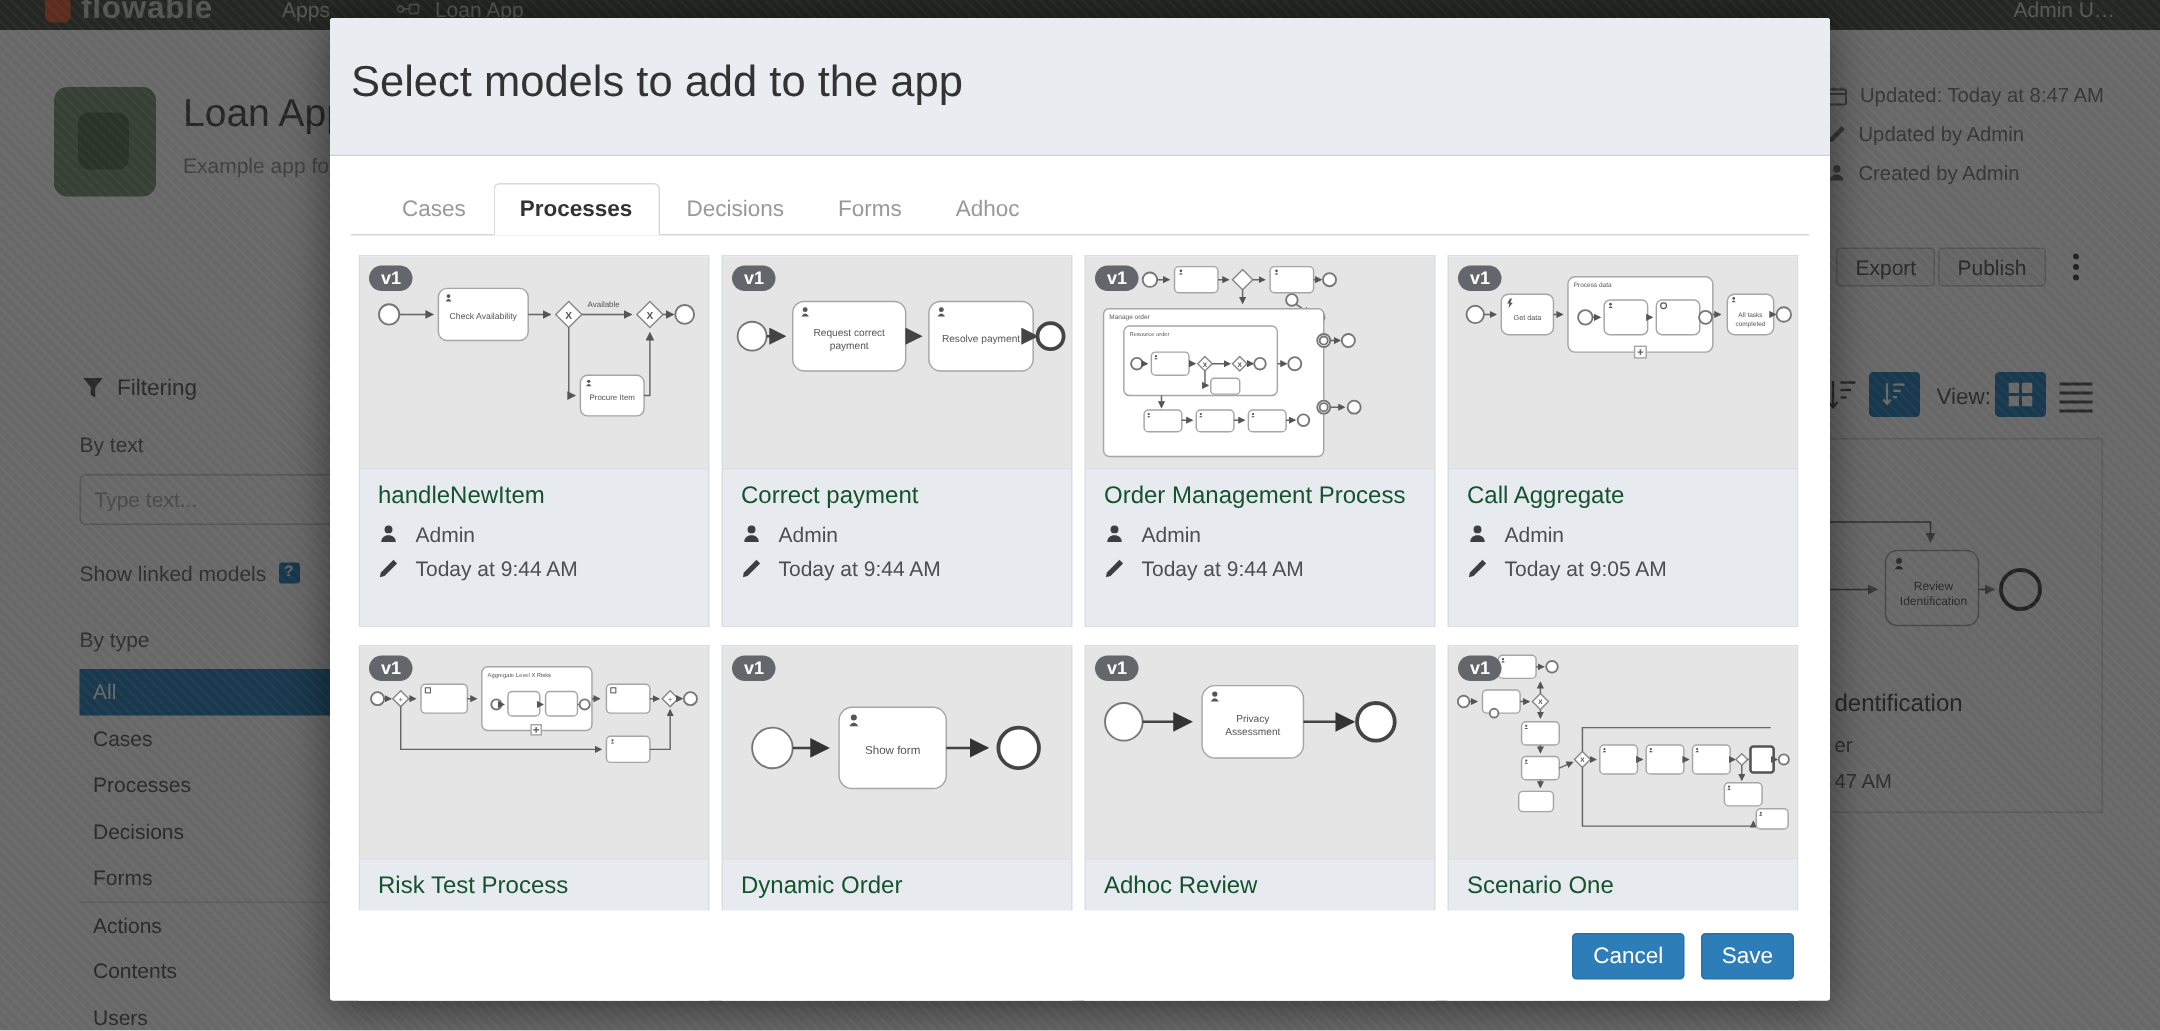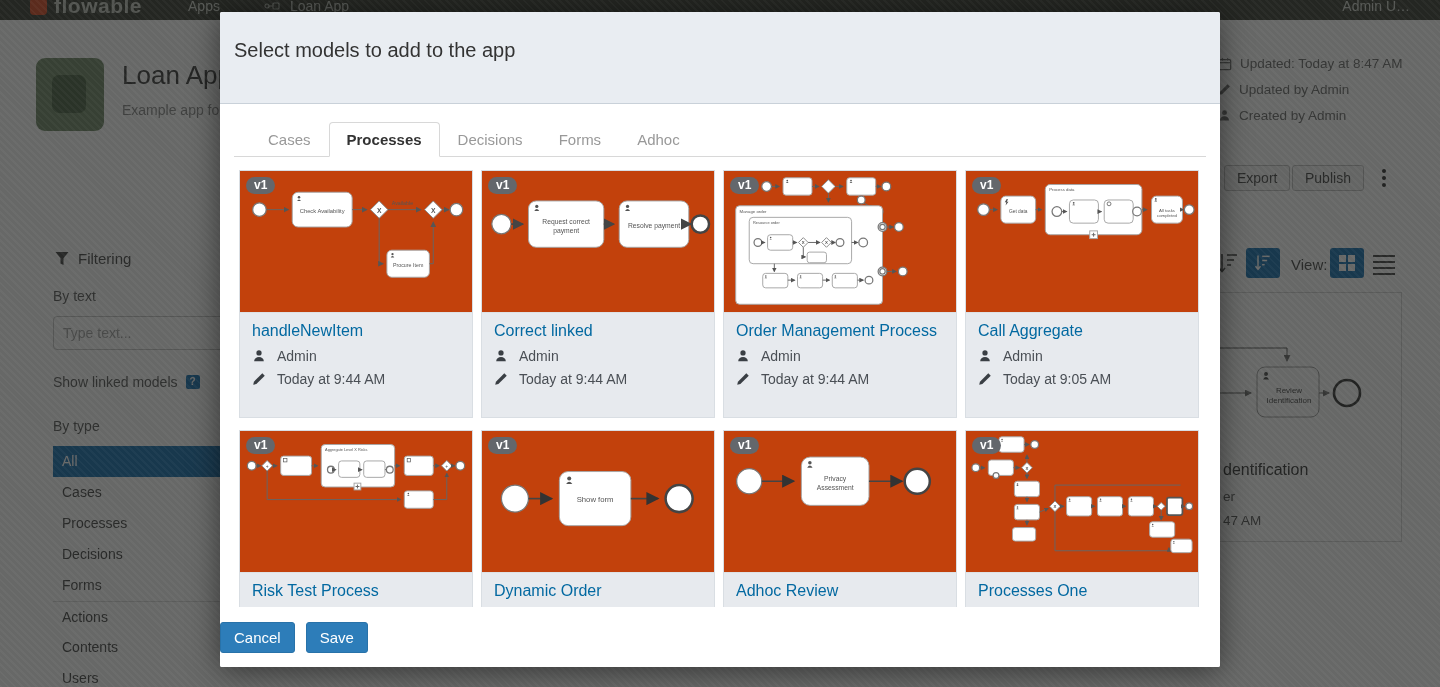--- a/index.html
+++ b/index.html
@@ -54,38 +54,38 @@
 
   
   .overlay { position:absolute; inset:0; z-index:10;
     background:
       repeating-linear-gradient(45deg, rgba(255,255,255,.03) 0 2px, transparent 2px 5px),
       rgba(14,16,14,.63); }
 
   
   .modal { position:absolute; left:220px; top:12px; width:1000px; height:655px; background:#fff; z-index:20; border-radius:2px; box-shadow:0 4px 30px rgba(0,0,0,.5); }
   .modal-header { height:92px; background:#e9edf2; border-bottom:1px solid #c9d1d9; border-radius:2px 2px 0 0; padding:27px 14px 0; }
-  .modal-title { font-size:20px; color:#333; font-weight:400; }
+  .modal-title { font-size:29px; color:#333; font-weight:400; }
 
   .tabs { margin:18px 14px 0; display:flex; border-bottom:1px solid #d8d8d8; padding-left:16px; height:35px; }
   .tab { padding:8px 17px; font-size:15px; color:#999; border:1px solid transparent; margin-bottom:-1px; cursor:default; }
   .tab.active { background:#fff; color:#333; font-weight:700; border-color:#d8d8d8; border-bottom-color:#fff; border-radius:4px 4px 0 0; }
 
   .cards { position:absolute; left:19px; right:21px; top:158px; bottom:0; overflow:hidden;
            display:grid; grid-template-columns:repeat(4,1fr); grid-auto-rows:248px; gap:12px 8px; }
   .card { border:1px solid #d9dee3; background:#fff; overflow:hidden; }
-  .thumb { height:141px; position:relative; background:#c2410c; }
+  .thumb { height:141px; position:relative; background:#e5e5e5; }
   .thumb svg { position:absolute; inset:0; width:100%; height:100%; }
   .vbadge { position:absolute; top:6px; left:6px; background:#63676c; color:#fff; font-size:12px; font-weight:bold; padding:1px 8px 2px; border-radius:10px; z-index:2; }
   .card-footer { height:106px; background:#e7eaee; border-top:1px solid #dde1e5; padding:9px 12px; }
-  .card-title { font-size:16px; color:#0369a1; margin-bottom:8px; white-space:nowrap; overflow:hidden; }
+  .card-title { font-size:16px; color:#14532d; margin-bottom:8px; white-space:nowrap; overflow:hidden; }
   .meta-row { display:flex; align-items:center; gap:11px; font-size:14px; color:#4a4f55; margin-top:7px; }
   .meta-row svg { flex:none; }
 
-  .modal-footer { position:absolute; left:0; right:0; bottom:0; height:60px; background:#fff; display:flex; align-items:center; gap:11px; padding-right:24px; z-index:5; border-radius:0 0 2px 2px; }
+  .modal-footer { position:absolute; left:0; right:0; bottom:0; height:60px; background:#fff; display:flex; align-items:center; justify-content:flex-end; gap:11px; padding-right:24px; z-index:5; border-radius:0 0 2px 2px; }
   .btn-blue { background:#2d7db9; border:1px solid #2872a9; color:#fff; font-size:15px; padding:6px 13px; border-radius:3px; font-family:"Liberation Sans",sans-serif; cursor:pointer; }
 
   
   svg text { font-family:"Liberation Sans", sans-serif; }
   .ln { stroke:#666; stroke-width:1; fill:none; }
   .lnb { stroke:#444; stroke-width:1.7; fill:none; }
   .tk { fill:#fff; stroke:#a6a6a6; stroke-width:1; }
   .tkb { fill:#fff; stroke:#555; stroke-width:1.8; }
   .ev { fill:#fff; stroke:#777; stroke-width:1.3; }
   .evE { fill:#fff; stroke:#444; stroke-width:2.6; }
@@ -334,21 +334,21 @@
           <g class="ui" transform="translate(144,35) scale(1.3)">
               <circle cx="2" cy="1.3" r="1.3"></circle>
               <path d="M0 5 q2 -3.2 4 0 z"></path>
             </g>
           <text class="tx" x="174" y="59" font-size="7" text-anchor="middle">Resolve payment</text>
           <line class="lnb" x1="210" y1="55" x2="212" y2="55" marker-end="url(#a1)"></line>
           <circle class="evE" cx="222" cy="55" r="9"></circle>
         </svg>
       </div>
       <div class="card-footer">
-        <div class="card-title">Correct linked</div>
+        <div class="card-title">Correct payment</div>
         <div class="meta-row">
             <svg width="14" height="14" viewBox="0 0 16 16" fill="#3a3f44">
               <circle cx="8" cy="4.5" r="3"></circle>
               <path d="M2.5 14c0-3.2 2.4-5 5.5-5s5.5 1.8 5.5 5z"></path>
             </svg>
             <span>Admin</span>
           </div>
         <div class="meta-row">
             <svg width="14" height="14" viewBox="0 0 16 16" fill="#3a3f44">
               <path d="M11.8 1.4l2.8 2.8-9.6 9.6-3.6.8.8-3.6z"></path>
@@ -739,21 +739,21 @@
             </g>
           <path class="ln" d="M88,83.5 V124 H206 V121" marker-end="url(#a7)"></path>
           <rect class="tk" x="208" y="112" width="22" height="14" rx="3"></rect>
           <g class="ui" transform="translate(210,114) scale(.55)">
               <circle cx="2" cy="1.3" r="1.3"></circle>
               <path d="M0 5 q2 -3.2 4 0 z"></path>
             </g>
         </svg>
       </div>
       <div class="card-footer">
-        <div class="card-title">Processes One</div>
+        <div class="card-title">Scenario One</div>
         <div class="meta-row">
             <svg width="14" height="14" viewBox="0 0 16 16" fill="#3a3f44">
               <circle cx="8" cy="4.5" r="3"></circle>
               <path d="M2.5 14c0-3.2 2.4-5 5.5-5s5.5 1.8 5.5 5z"></path>
             </svg>
             <span></span>
           </div>
         <div class="meta-row">
             <svg width="14" height="14" viewBox="0 0 16 16" fill="#3a3f44">
               <path d="M11.8 1.4l2.8 2.8-9.6 9.6-3.6.8.8-3.6z"></path>

